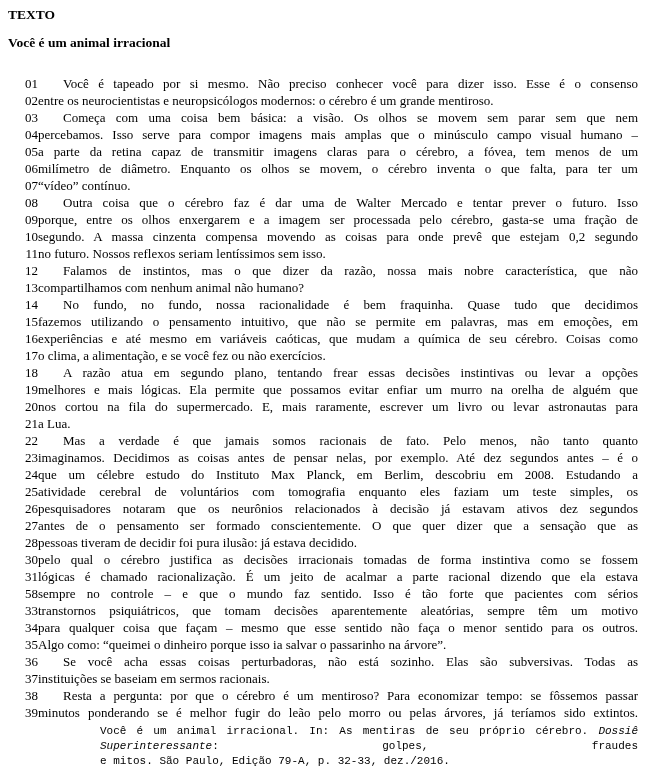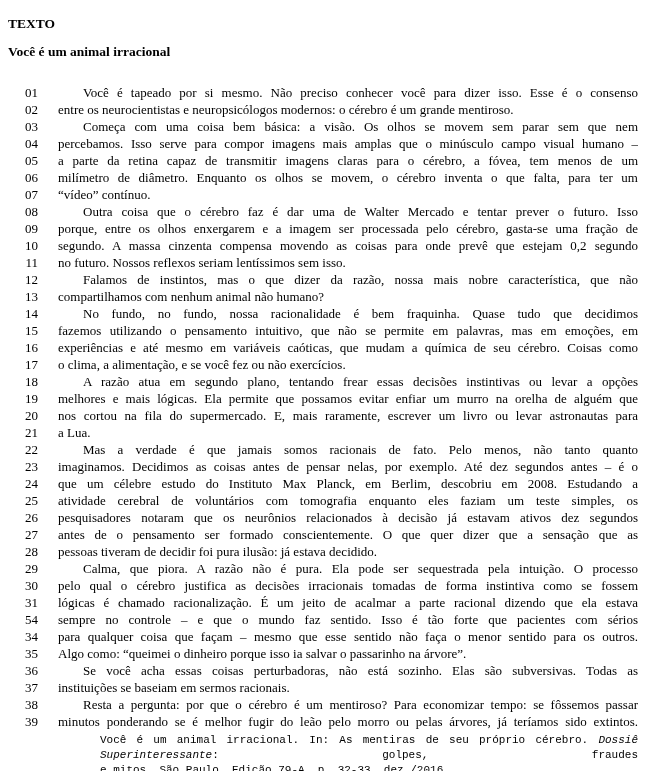--- a/index.html
+++ b/index.html
@@ -11,21 +11,21 @@
   body {
     width: 646px;
     height: 771px;
     overflow: hidden;
     font-family: "Liberation Serif", "DejaVu Serif", serif;
   }
   .page {
     box-sizing: border-box;
     width: 646px;
     height: 771px;
-    padding: 15px 8px 0 8px;
+    padding: 6px 8px 0 8px;
   }
   .section-label {
     font-weight: bold;
     font-size: 13.5px;
     line-height: 17px;
   }
   .title {
     margin: 11px 0 0 0;
     text-align: left;
     font-weight: bold;
@@ -43,21 +43,20 @@
     overflow: hidden;
   }
   .line .num {
     flex: 0 0 30px;
     width: 30px;
     text-align: right;
   }
   .line .txt {
     flex: 1 1 auto;
     min-width: 0;
-    margin-left: 20px;
   }
   .line.justify .txt {
     text-align: justify;
     text-align-last: justify;
   }
   .line.indent .txt {
     text-indent: 25px;
   }
   .citation {
     margin: 3px 0 0 92px;
@@ -185,35 +184,35 @@
         <span class="txt">pesquisadores notaram que os neurônios relacionados à decisão já estavam ativos dez segundos</span>
       </div>
       <div class="line justify">
         <span class="num">27</span>
         <span class="txt">antes de o pensamento ser formado conscientemente. O que quer dizer que a sensação que as</span>
       </div>
       <div class="line">
         <span class="num">28</span>
         <span class="txt">pessoas tiveram de decidir foi pura ilusão: já estava decidido.</span>
       </div>
-      <div class="line justify indent">
-        <span class="num">29</span>
-        <span class="txt">Calma, que piora. A razão não é pura. Ela pode ser sequestrada pela intuição. O processo</span>
-      </div>
       <div class="line justify">
         <span class="num">30</span>
         <span class="txt">pelo qual o cérebro justifica as decisões irracionais tomadas de forma instintiva como se fossem</span>
       </div>
       <div class="line justify">
         <span class="num">31</span>
         <span class="txt">lógicas é chamado racionalização. É um jeito de acalmar a parte racional dizendo que ela estava</span>
       </div>
       <div class="line justify">
-        <span class="num">54</span>
+        <span class="num">58</span>
         <span class="txt">sempre no controle – e que o mundo faz sentido. Isso é tão forte que pacientes com sérios</span>
+      </div>
+      <div class="line justify">
+        <span class="num">33</span>
+        <span class="txt">transtornos psiquiátricos, que tomam decisões aparentemente aleatórias, sempre têm um motivo</span>
       </div>
       <div class="line justify">
         <span class="num">34</span>
         <span class="txt">para qualquer coisa que façam – mesmo que esse sentido não faça o menor sentido para os outros.</span>
       </div>
       <div class="line">
         <span class="num">35</span>
         <span class="txt">Algo como: “queimei o dinheiro porque isso ia salvar o passarinho na árvore”.</span>
       </div>
       <div class="line justify indent">

